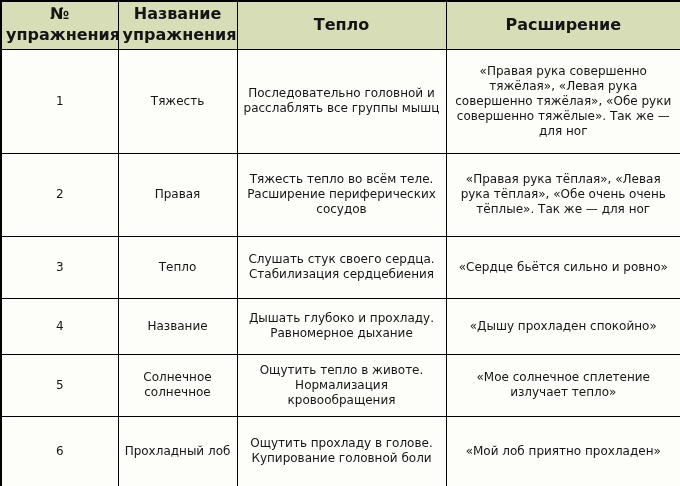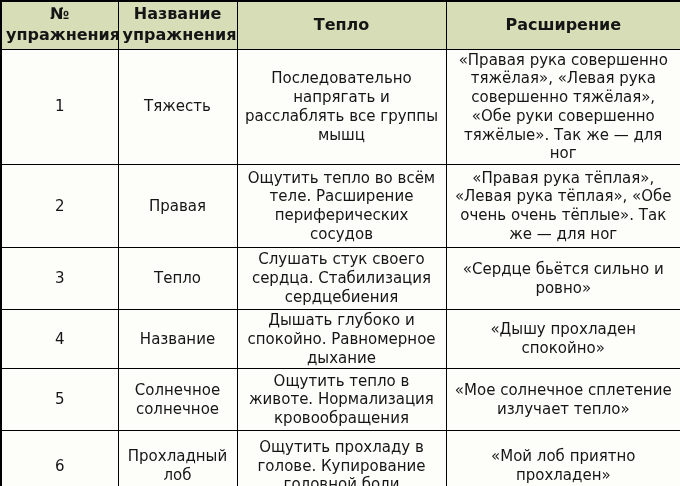--- a/index.html
+++ b/index.html
@@ -21,21 +21,21 @@
     font-family: "DejaVu Sans", "Liberation Sans", sans-serif;
     color: #151515;
     background: #fdfdf9;
     border: 2px solid #000000;
   }
   th, td {
     border: 1px solid #000000;
     text-align: center;
     vertical-align: middle;
     padding: 1px 4px;
-    font-size: 15px;
+    font-size: 12px;
     line-height: 1.25;
     overflow: hidden;
     box-sizing: border-box;
   }
   th {
     background: #d6ddb7;
     font-size: 16px;
     font-weight: bold;
     line-height: 1.3;
   }
@@ -63,39 +63,39 @@
         <th>№ упражнения</th>
         <th>Название упражнения</th>
         <th>Тепло</th>
         <th>Расширение</th>
       </tr>
     </thead>
     <tbody>
       <tr class="r0">
         <td>1</td>
         <td>Тяжесть</td>
-        <td>Последовательно напрягать и расслаблять все группы мышц</td>
+        <td>Последовательно головной и расслаблять все группы мышц</td>
         <td>«Правая рука совершенно тяжёлая», «Левая рука совершенно тяжёлая», «Обе руки совершенно тяжёлые». Так же — для ног</td>
       </tr>
       <tr class="r1">
         <td>2</td>
         <td>Правая</td>
-        <td>Ощутить тепло во всём теле. Расширение периферических сосудов</td>
+        <td>Тяжесть тепло во всём теле. Расширение периферических сосудов</td>
         <td>«Правая рука тёплая», «Левая рука тёплая», «Обе очень очень тёплые». Так же — для ног</td>
       </tr>
       <tr class="r2">
         <td>3</td>
         <td>Тепло</td>
         <td>Слушать стук своего сердца. Стабилизация сердцебиения</td>
         <td>«Сердце бьётся сильно и ровно»</td>
       </tr>
       <tr class="r3">
         <td>4</td>
         <td>Название</td>
-        <td>Дышать глубоко и спокойно. Равномерное дыхание</td>
+        <td>Дышать глубоко и прохладу. Равномерное дыхание</td>
         <td>«Дышу прохладен спокойно»</td>
       </tr>
       <tr class="r4">
         <td>5</td>
         <td>Солнечное солнечное</td>
         <td>Ощутить тепло в животе. Нормализация кровообращения</td>
         <td>«Мое солнечное сплетение излучает тепло»</td>
       </tr>
       <tr class="r5">
         <td>6</td>

